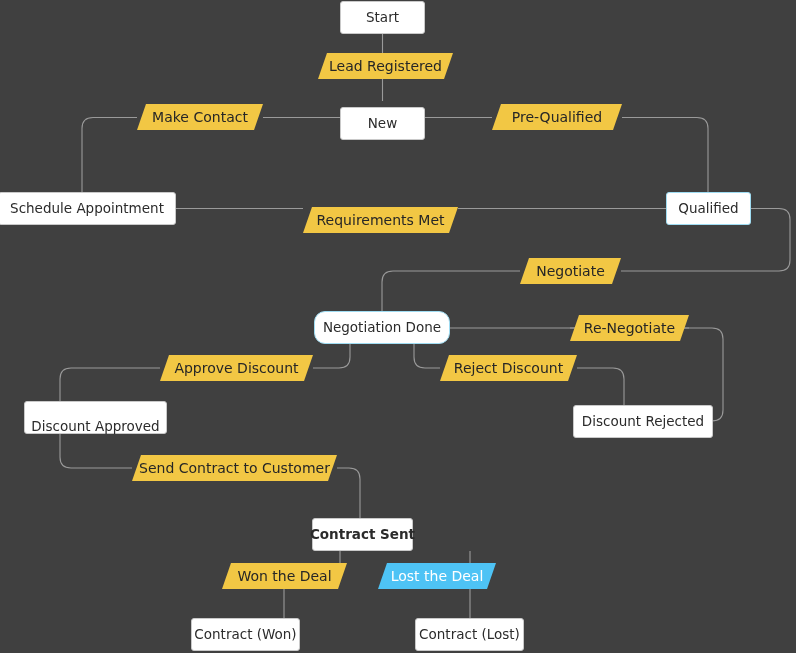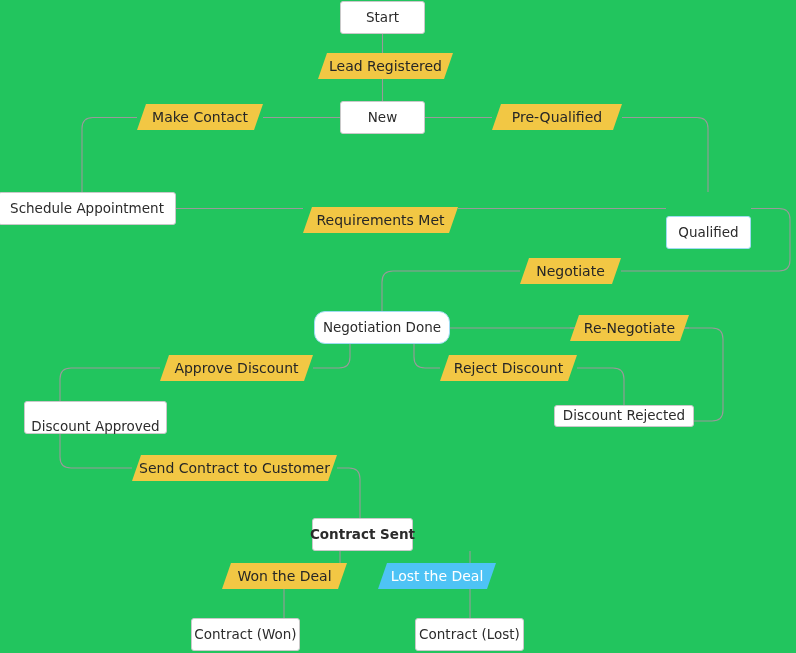--- a/index.html
+++ b/index.html
@@ -8,21 +8,21 @@
     padding: 0;
     background: #ffffff;
   }
   body {
     font-family: "DejaVu Sans", "Liberation Sans", sans-serif;
   }
   #diagram-root {
     position: relative;
     width: 796px;
     height: 653px;
-    background: #22c55e;
+    background: #404040;
     overflow: hidden;
   }
   #edge-layer {
     position: absolute;
     left: 0;
     top: 0;
     width: 796px;
     height: 653px;
     pointer-events: none;
   }
@@ -96,36 +96,36 @@
       <path d="M340,551 L340,563"></path>
       <path d="M284,589 L284,618"></path>
       <path d="M470,551 L470,563"></path>
       <path d="M470,589 L470,618"></path>
     </svg>
 
   <div id="node-layer">
       <div class="node" style="left: 340px; top: 1px; width: 85px; height: 33px;">
         <span>Start</span>
       </div>
-      <div class="node" style="left: 340px; top: 101px; width: 85px; height: 33px;">
+      <div class="node" style="left: 340px; top: 107px; width: 85px; height: 33px;">
         <span>New</span>
       </div>
       <div class="node" style="left: -2px; top: 192px; width: 178px; height: 33px;">
         <span>Schedule Appointment</span>
       </div>
-      <div class="node highlight" style="left: 666px; top: 192px; width: 85px; height: 33px; margin-top: 24px;">
+      <div class="node highlight" style="left: 666px; top: 192px; width: 85px; height: 33px;">
         <span>Qualified</span>
       </div>
       <div class="node highlight" style="left: 314px; top: 311px; width: 136px; height: 33px; border-radius: 11px;">
         <span>Negotiation Done</span>
       </div>
       <div class="node" style="left: 24px; top: 401px; width: 143px; height: 33px; align-items: flex-end;">
         <span>Discount Approved</span>
       </div>
-      <div class="node" style="left: 554px; top: 405px; width: 140px; height: 22px;">
+      <div class="node" style="left: 573px; top: 405px; width: 140px; height: 33px;">
         <span>Discount Rejected</span>
       </div>
       <div class="node" style="left: 312px; top: 518px; width: 101px; height: 33px; font-weight: bold;">
         <span>Contract Sent</span>
       </div>
       <div class="node" style="left: 191px; top: 618px; width: 109px; height: 33px;">
         <span>Contract (Won)</span>
       </div>
       <div class="node" style="left: 415px; top: 618px; width: 109px; height: 33px;">
         <span>Contract (Lost)</span>

